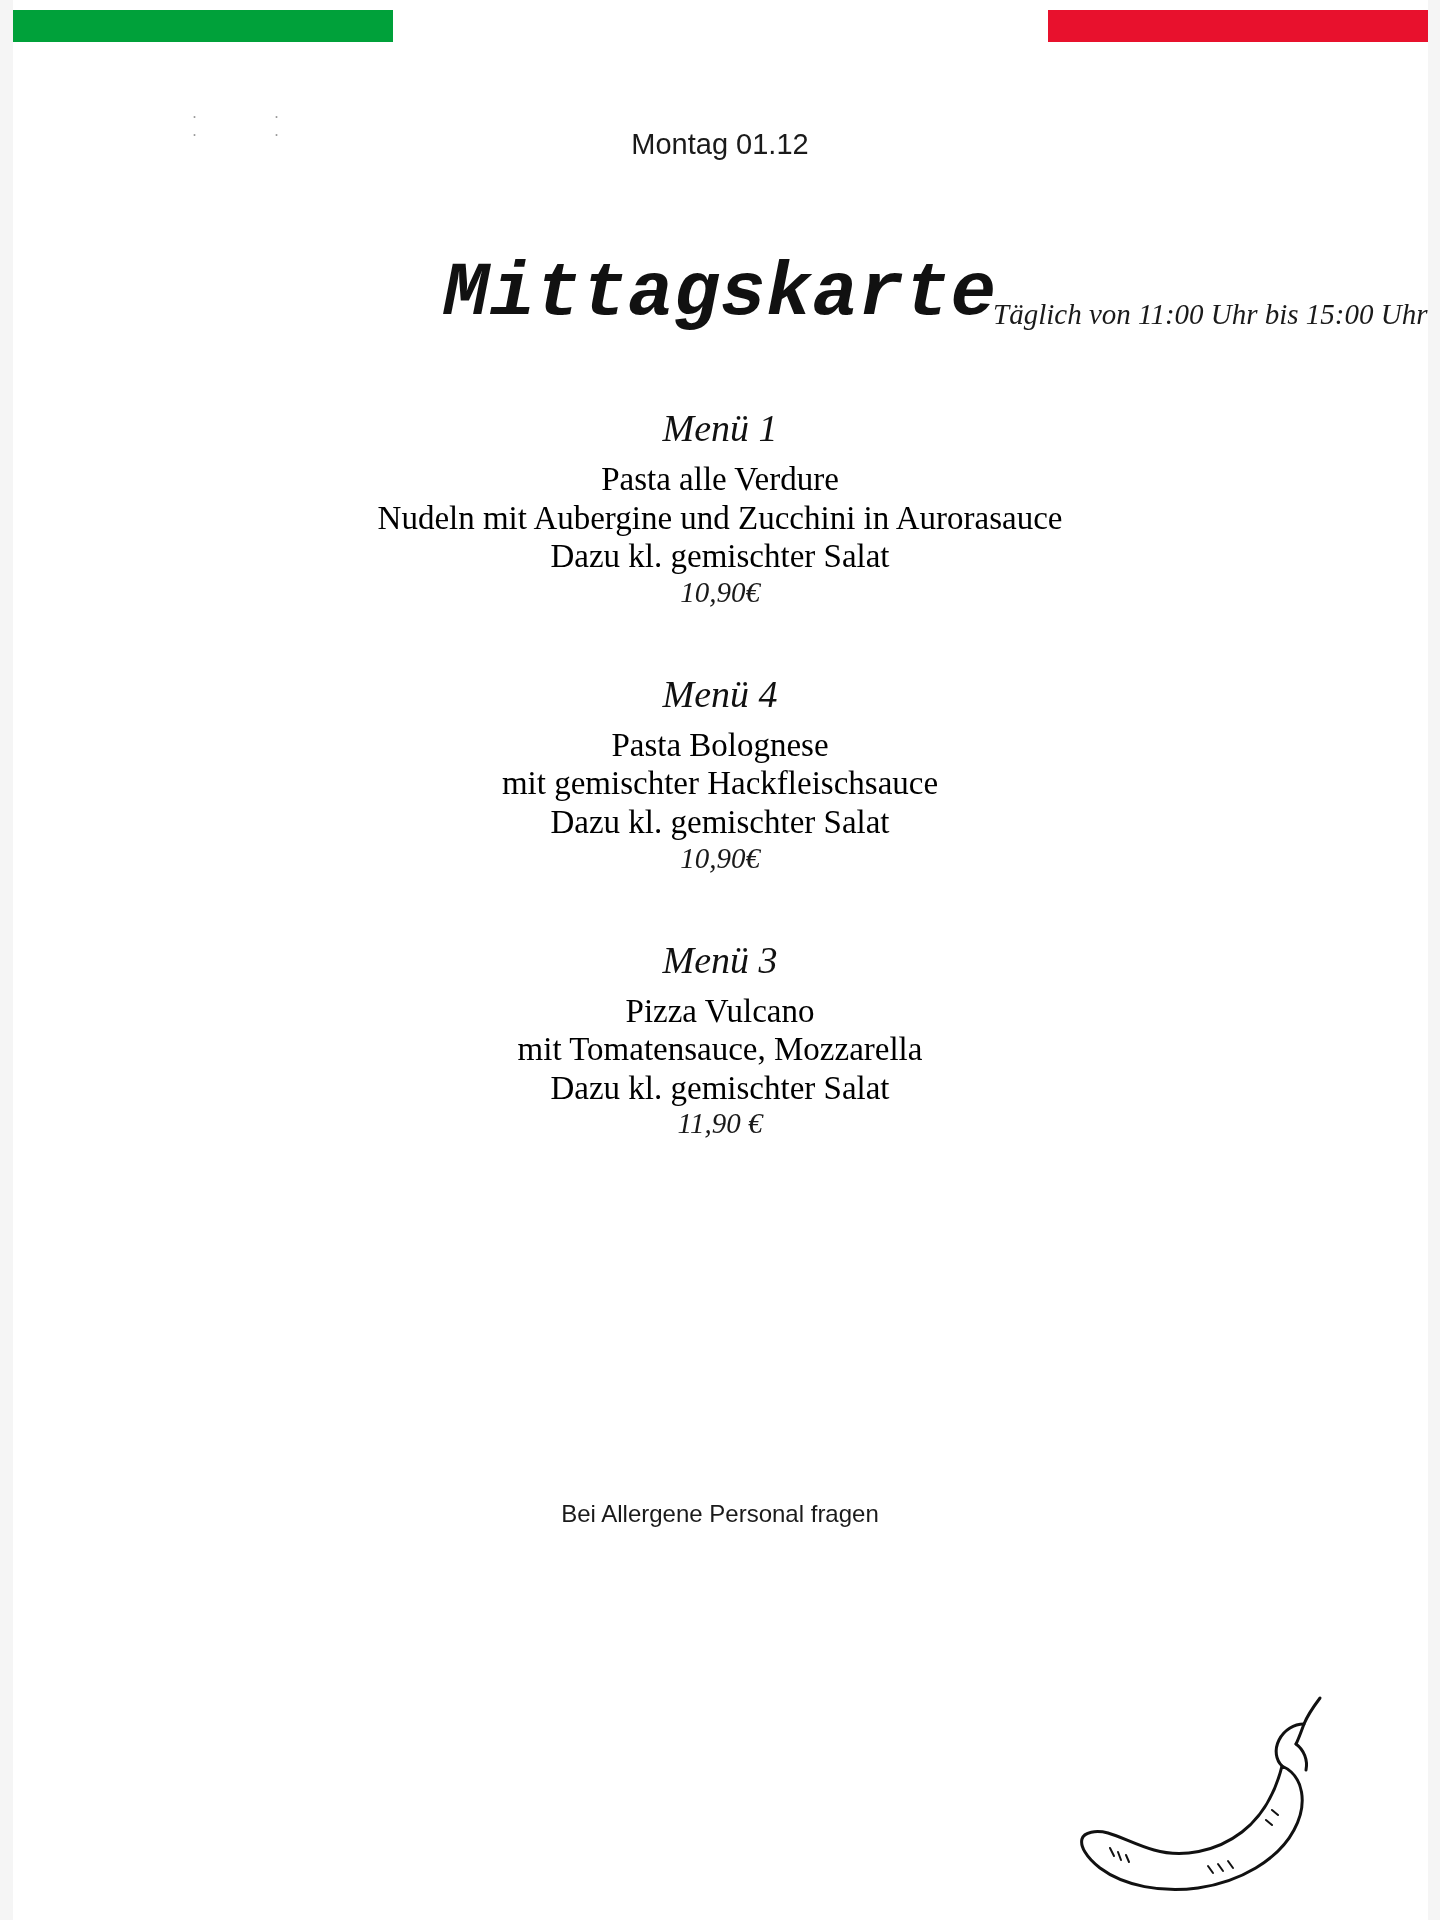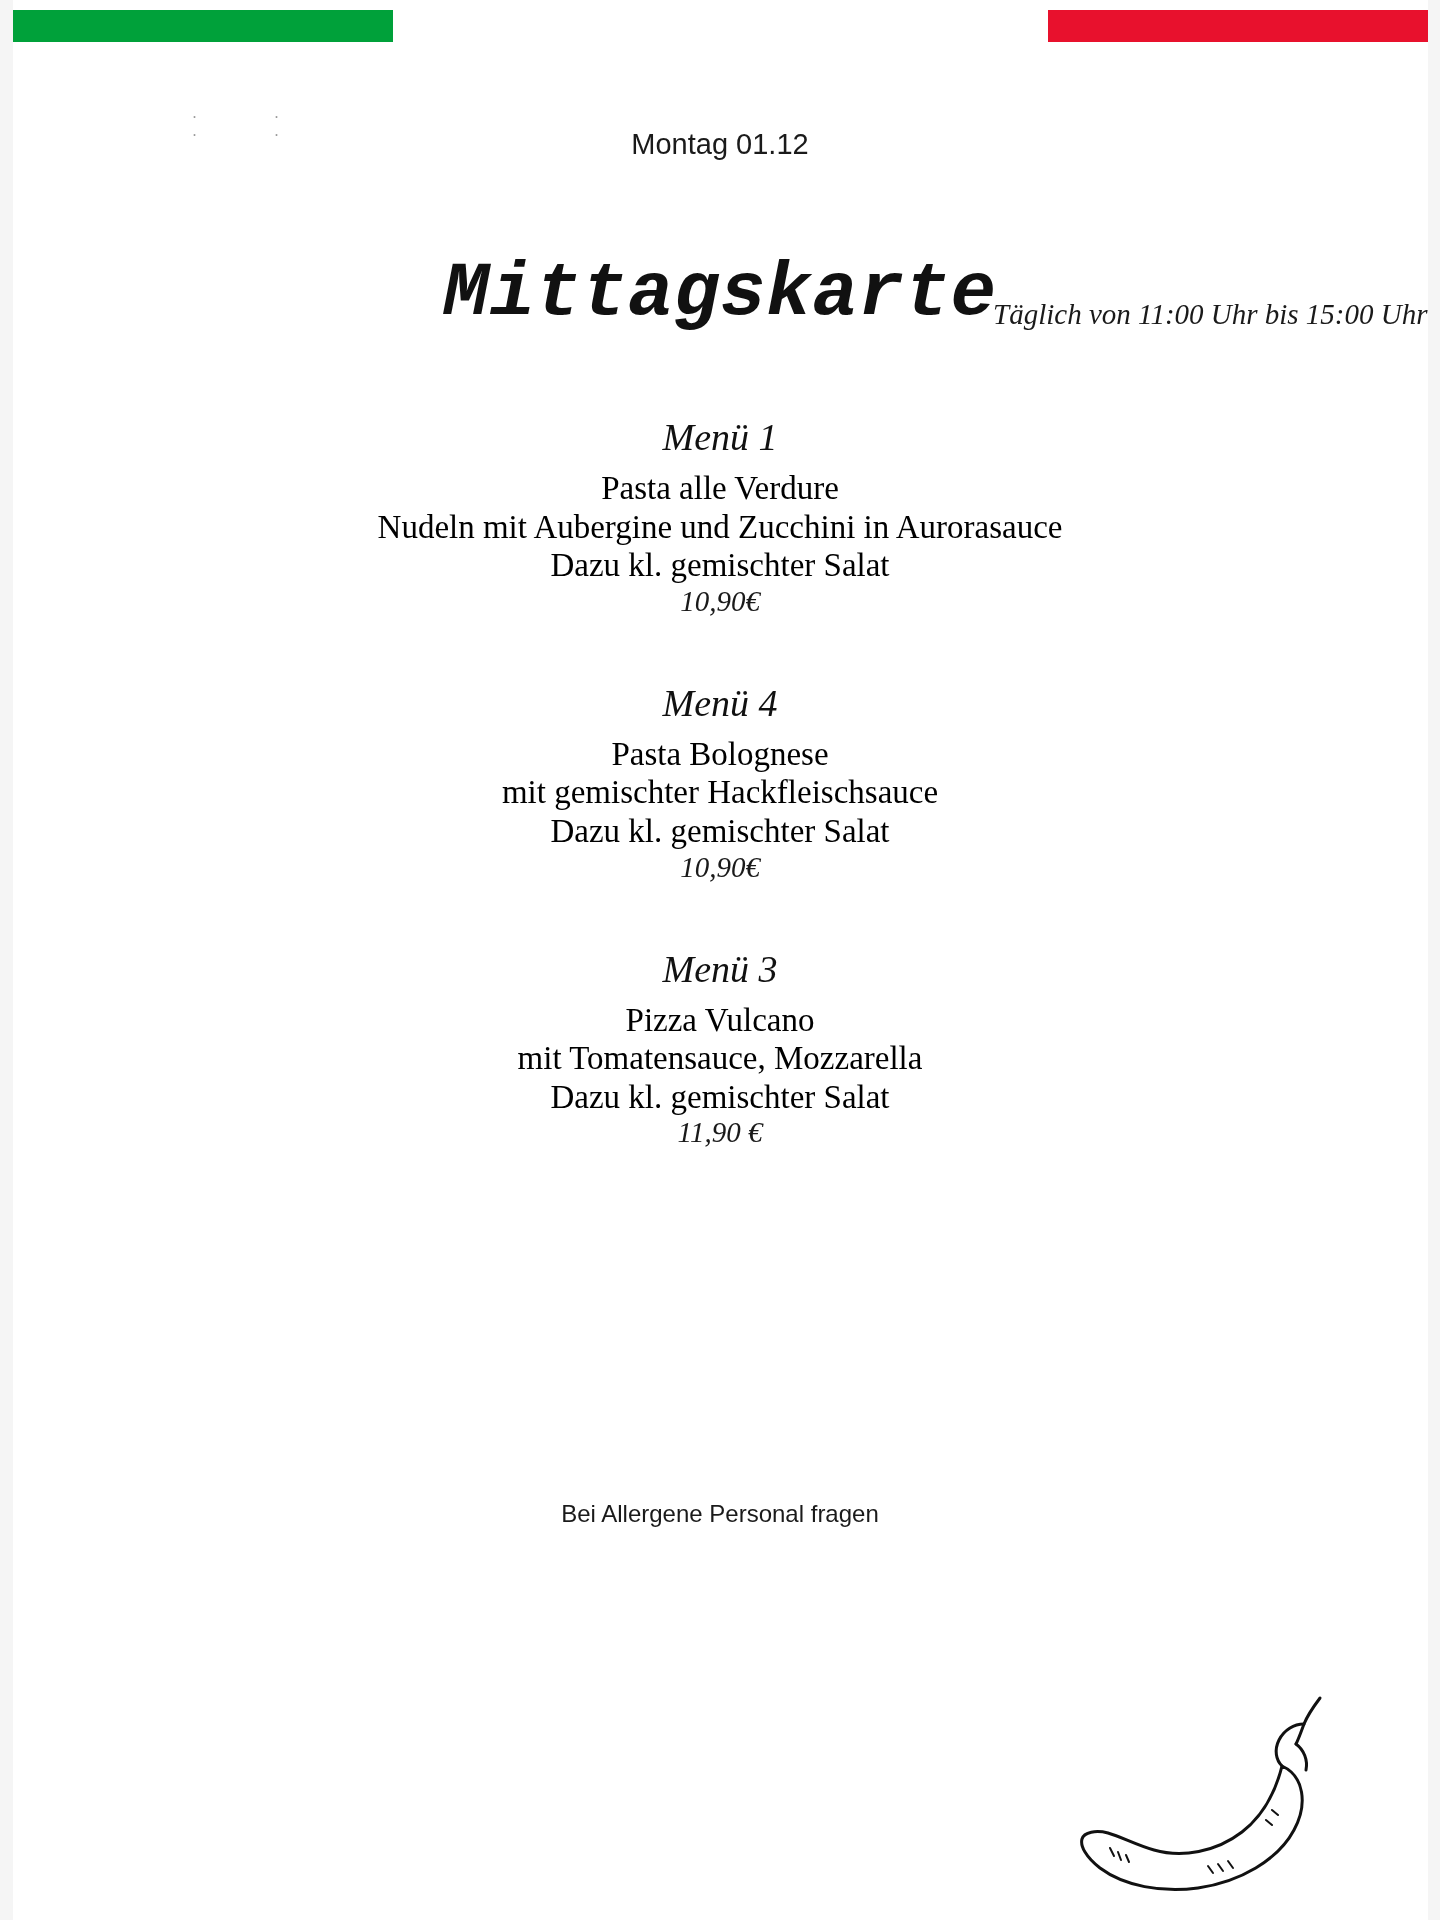--- a/index.html
+++ b/index.html
@@ -94,21 +94,21 @@
     width: 1415px;
     text-align: right;
     font-size: 29px;
     font-style: italic;
     color: #1a1a1a;
     font-family: "Liberation Serif", serif;
   }
 
   .menus {
     position: absolute;
-    top: 415px;
+    top: 406px;
     left: 0;
     width: 1415px;
   }
 
   .menu-block {
     width: 100%;
     text-align: center;
     margin-bottom: 62px;
   }
   .menu-heading {

